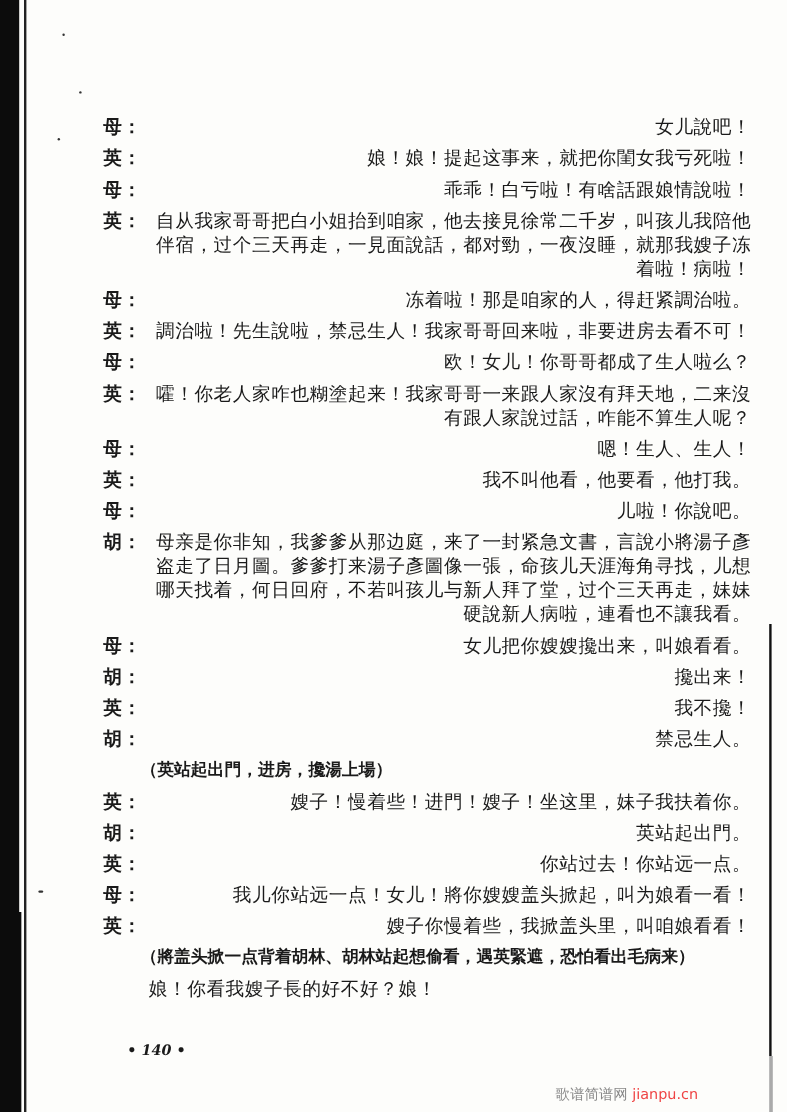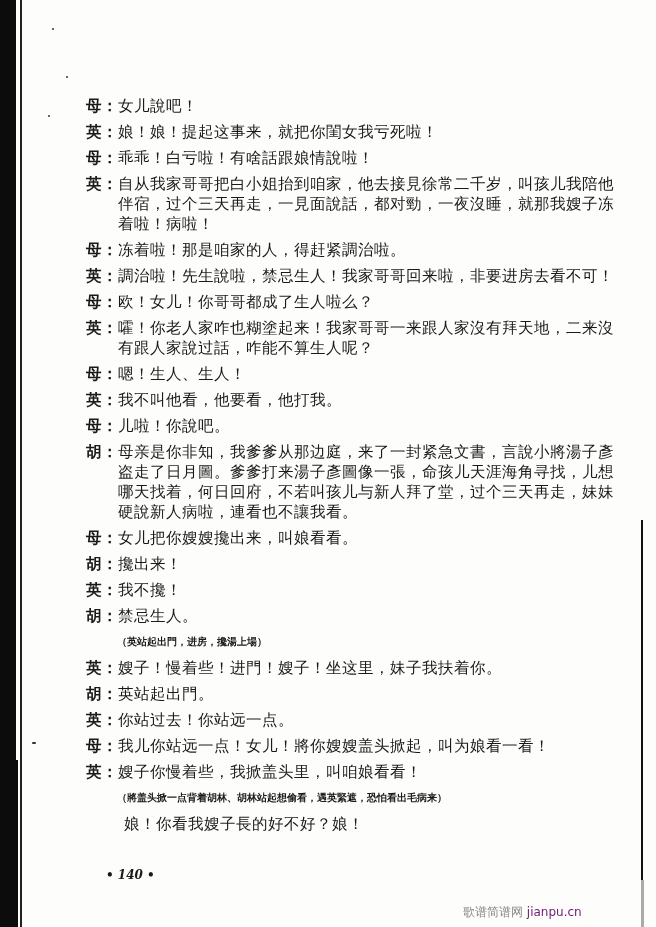--- a/index.html
+++ b/index.html
@@ -34,35 +34,35 @@
   .content {
     position: absolute; left: 86px; top: 96px; width: 540px;
     font-size: 15.5px; letter-spacing: 0.5px;
   }
   .line {
     display: flex; line-height: 20px; margin-bottom: 6px;
   }
   .speaker {
     flex: 0 0 31px; font-weight: bold;
   }
-  .speech { flex: 1; }
+  .speech { flex: 1; text-align: right; }
   .stage {
-    margin-left: 31px; font-size: 10px; font-weight: bold; line-height: 20px; margin-bottom: 6px;
+    margin-left: 31px; font-size: 14px; font-weight: bold; line-height: 20px; margin-bottom: 6px;
     letter-spacing: 0;
   }
   .indent { margin-left: 38px; line-height: 20px; margin-bottom: 6px; }
   .page-number {
     position: absolute; left: 106px; top: 868px; font-style: italic; font-weight: bold;
     font-size: 12px; font-family: "DejaVu Serif", serif;
   }
   .watermark {
     position: absolute; left: 463px; top: 904px; font-size: 12px; color: #888;
     font-family: "DejaVu Sans", sans-serif;
   }
-  .watermark .site { color: #701a75; }
+  .watermark .site { color: #ef4444; }
 </style>
 </head>
 <body>
 
 <div class="left-edge"></div>
 <div class="left-edge-wedge"></div>
 <div class="left-line"></div>
 <div class="right-line"></div>
 <div class="right-line-grey"></div>
 

